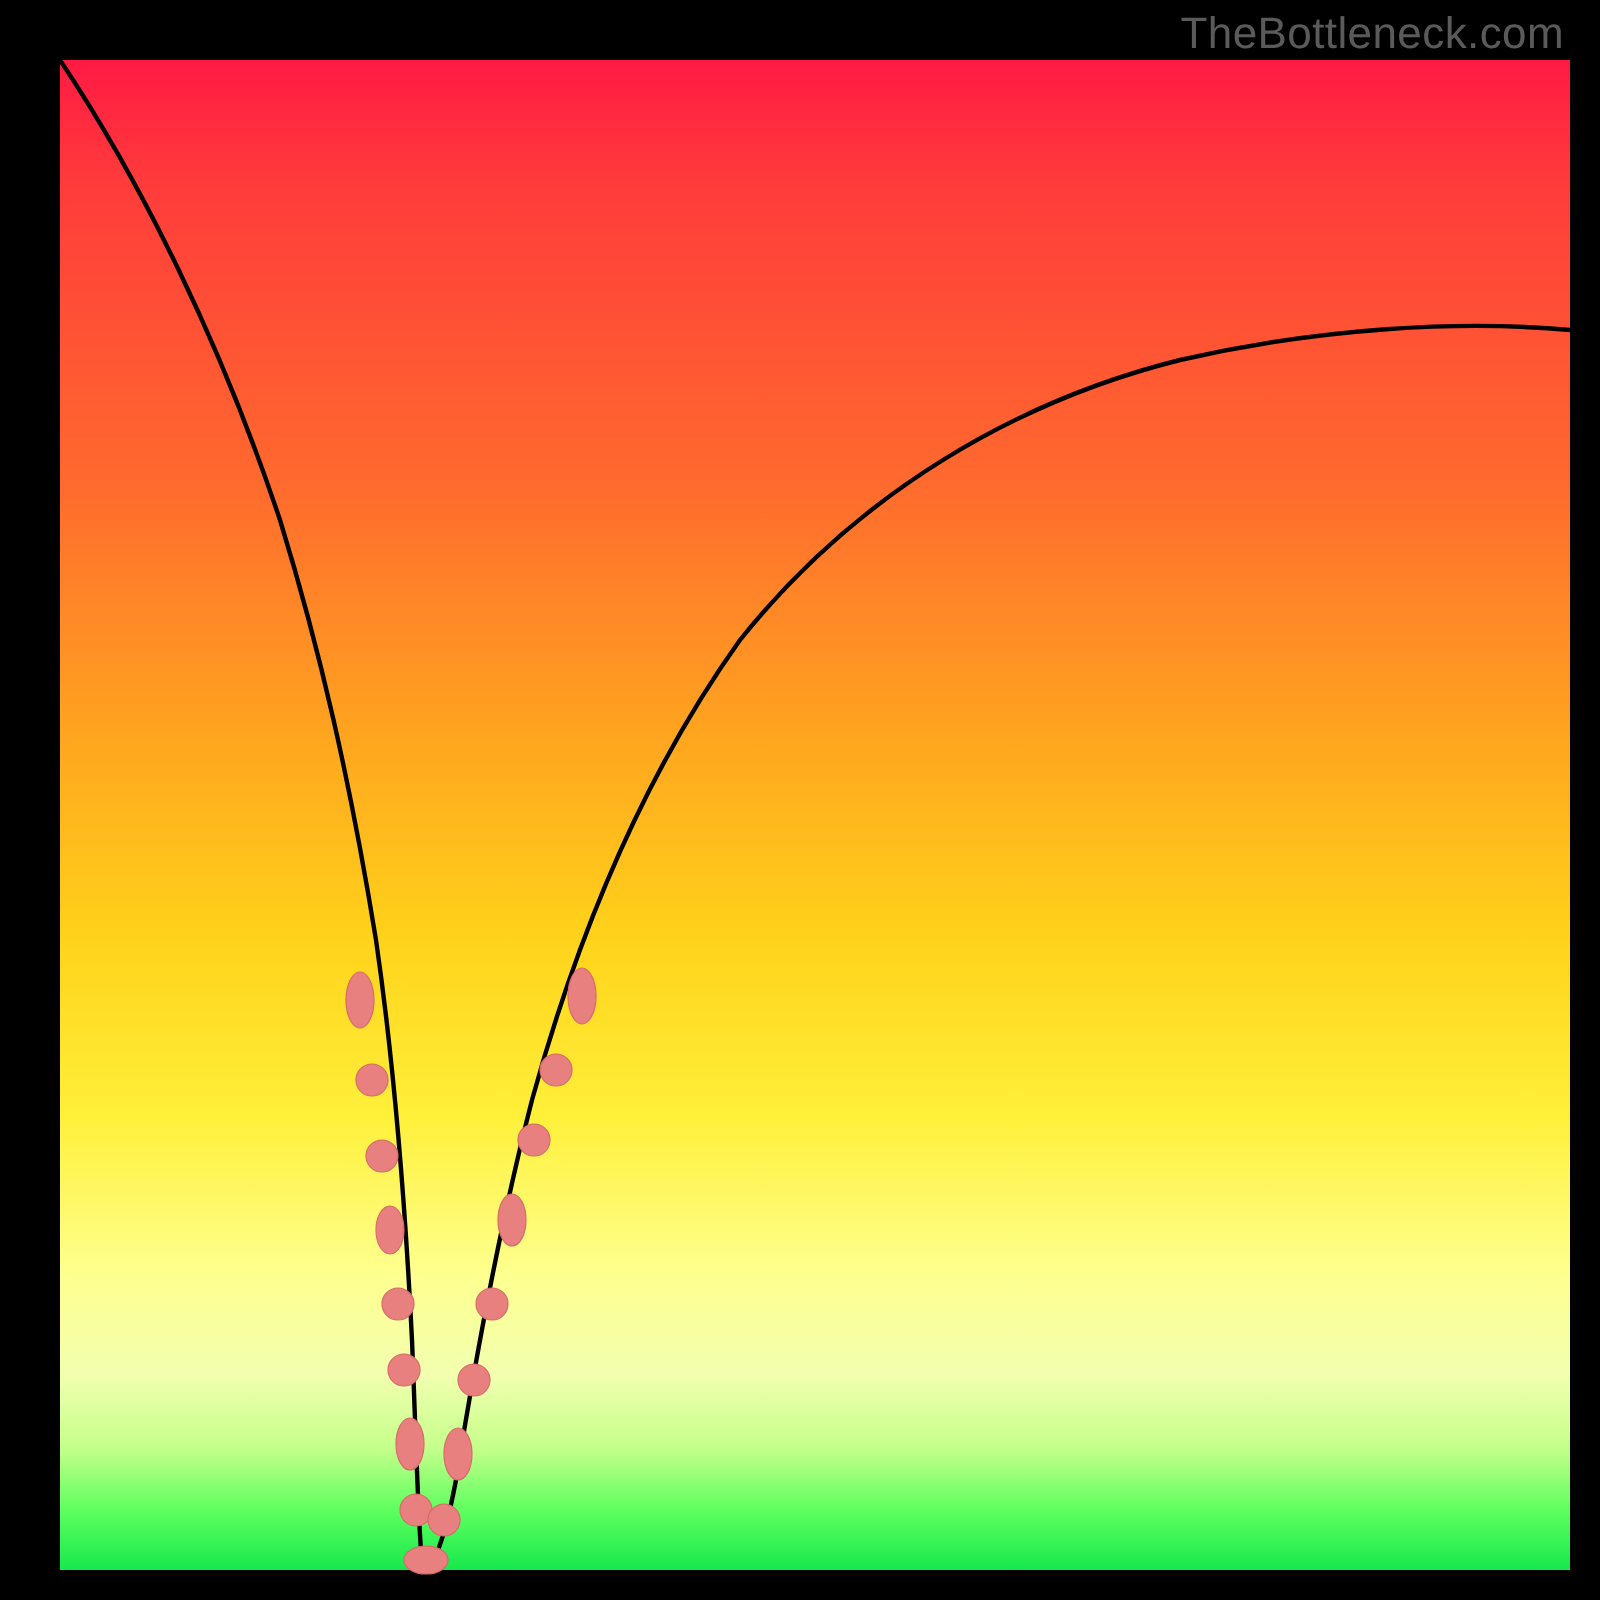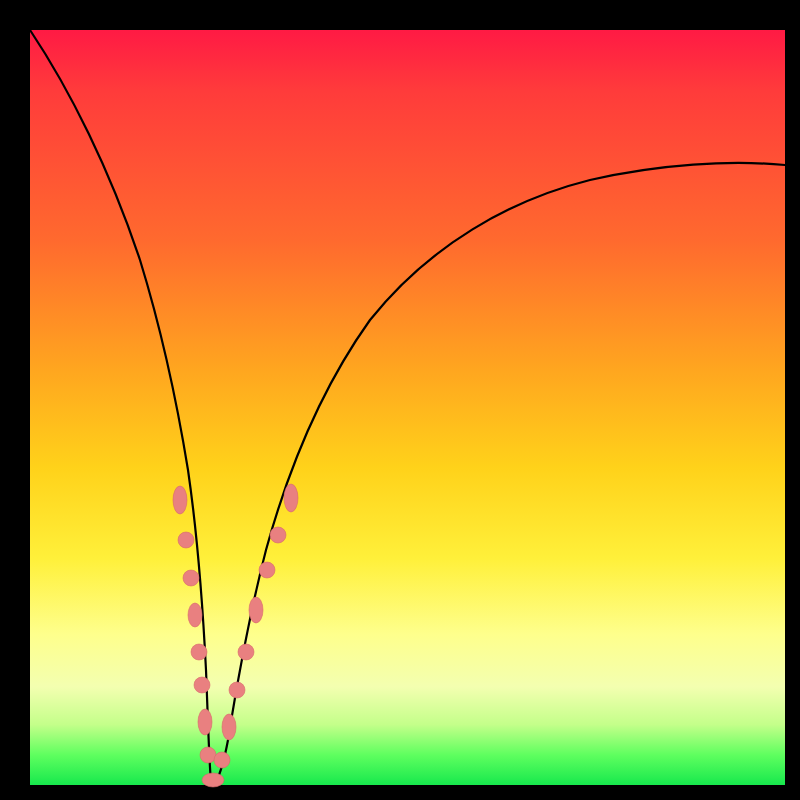--- a/index.html
+++ b/index.html
@@ -114,13 +114,14 @@
         <circle class="marker" cx="216" cy="622" r="8"></circle>
         <ellipse class="marker-long" cx="226" cy="580" rx="7" ry="13"></ellipse>
         <circle class="marker" cx="237" cy="540" r="8"></circle>
         <circle class="marker" cx="248" cy="505" r="8"></circle>
         <ellipse class="marker-long" cx="261" cy="468" rx="7" ry="14"></ellipse>
       </g>
     </svg>
 
   </div>
 
+  <div class="watermark">TheBottleneck.com</div>
 </div>
 
 </body></html>

